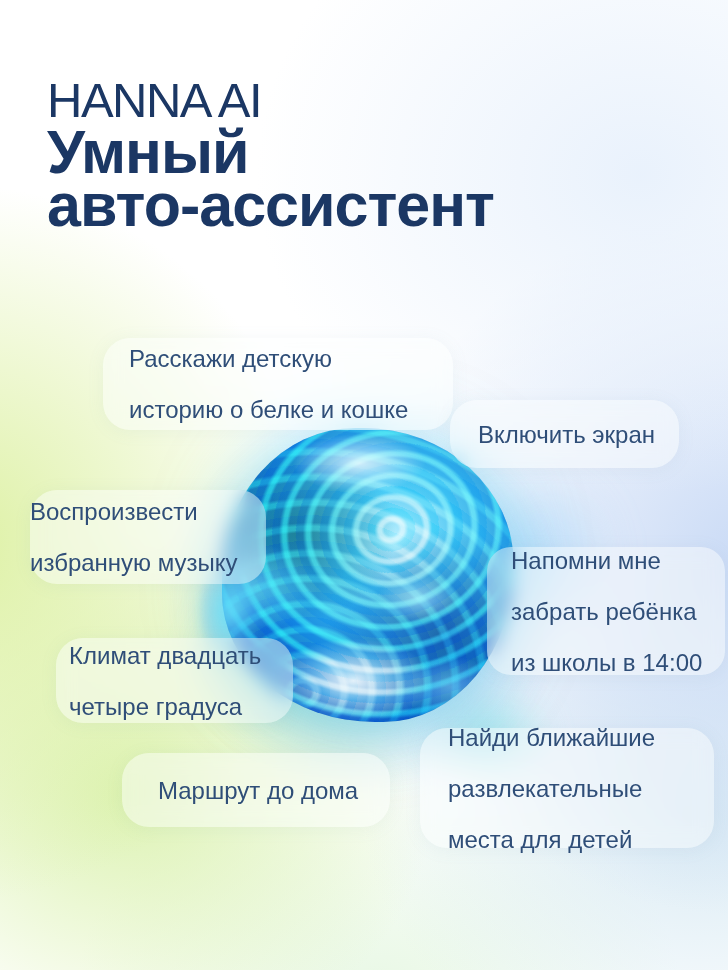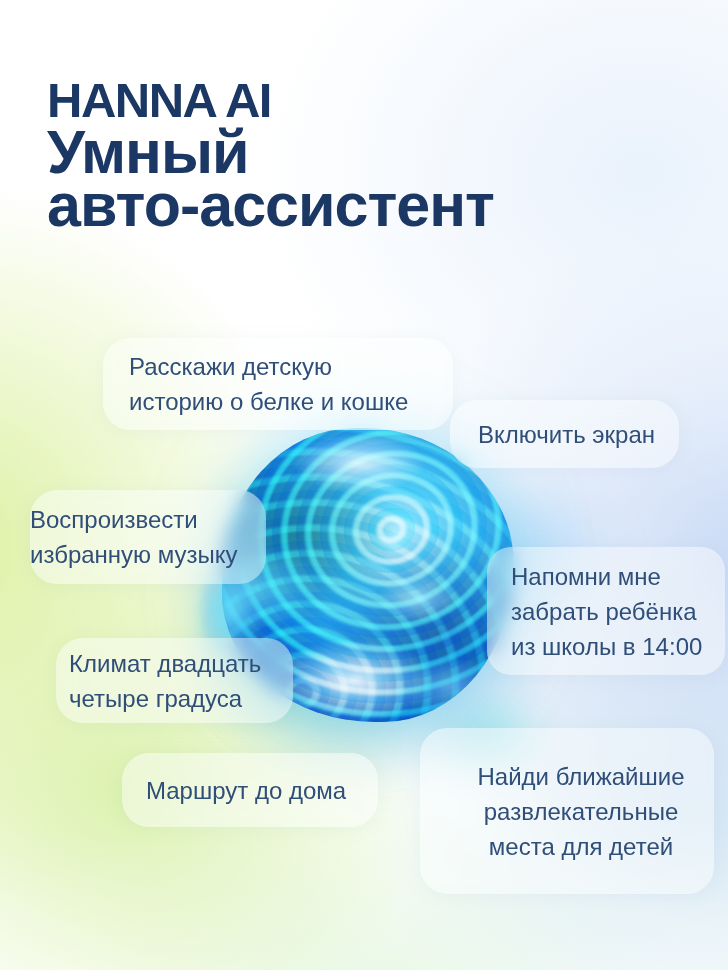--- a/index.html
+++ b/index.html
@@ -14,21 +14,21 @@
       radial-gradient(620px 520px at 88% 18%, rgba(232,241,252,0.95), rgba(255,255,255,0) 62%),
       radial-gradient(560px 520px at 103% 58%, rgba(198,216,245,0.95), rgba(255,255,255,0) 68%),
       radial-gradient(480px 380px at 96% 84%, rgba(205,228,240,0.75), rgba(255,255,255,0) 70%),
       radial-gradient(560px 560px at -6% 56%, rgba(219,240,158,0.95), rgba(255,255,255,0) 64%),
       radial-gradient(460px 400px at 18% 82%, rgba(214,240,164,0.85), rgba(255,255,255,0) 66%),
       radial-gradient(420px 300px at 52% 102%, rgba(223,245,218,0.7), rgba(255,255,255,0) 72%),
       #ffffff;
   }
   
   .title{position:absolute;left:47px;top:74px;z-index:4;color:#1b3764;}
-  .title .brand{font-size:49px;font-weight:bold;letter-spacing:-1.5px;line-height:52px;}
+  .title .brand{font-size:49px;font-weight:normal;letter-spacing:-1.5px;line-height:52px;}
   .title .sub{font-size:61px;font-weight:bold;letter-spacing:-1px;line-height:53px;}
   
   .glow{position:absolute;border-radius:50%;pointer-events:none;}
   .glow-teal{
     left:142px;top:520px;width:380px;height:270px;z-index:1;
     background:radial-gradient(closest-side, rgba(118,232,201,0.55), rgba(118,232,201,0) 72%);
     filter:blur(22px);
   }
   .glow-cyan{
     left:392px;top:668px;width:190px;height:130px;z-index:1;
@@ -78,29 +78,30 @@
   .bubble{
     position:absolute;z-index:3;
     display:flex;flex-direction:column;justify-content:center;
     background:rgba(252,254,255,0.44);
     border-radius:27px;
     color:#2f4e78;
     font-size:24px;line-height:35px;font-weight:normal;
     backdrop-filter:blur(9px) saturate(0.92);
     -webkit-backdrop-filter:blur(9px) saturate(0.92);
     box-shadow:0 2px 18px rgba(120,150,170,0.08);
+    gap:16px;
   }
   .bubble span{display:block;white-space:nowrap;}
   .b1{left:103px;top:338px;width:324px;height:92px;padding-left:26px;}
   .b2{left:450px;top:400px;width:201px;height:68px;padding-left:28px;justify-content:center;}
   .b3{left:30px;top:490px;width:236px;height:94px;}
   .b4{left:487px;top:547px;width:214px;height:128px;padding-left:24px;border-radius:24px;}
   .b5{left:56px;top:638px;width:224px;height:85px;padding-left:13px;}
-  .b6{left:122px;top:753px;width:232px;height:74px;padding-left:24px;}
-  .b7{left:420px;top:728px;width:266px;height:166px;padding-left:28px;align-items:center;}
+  .b6{left:122px;top:753px;width:232px;height:74px;padding-left:36px;}
+  .b7{left:420px;top:728px;width:266px;height:120px;padding-left:28px;}
 </style>
 </head>
 <body>
 
 <div class="canvas">
 
   <header class="title">
     <div class="brand">HANNA AI</div>
     <div class="sub">Умный</div>
     <div class="sub">авто-ассистент</div>

